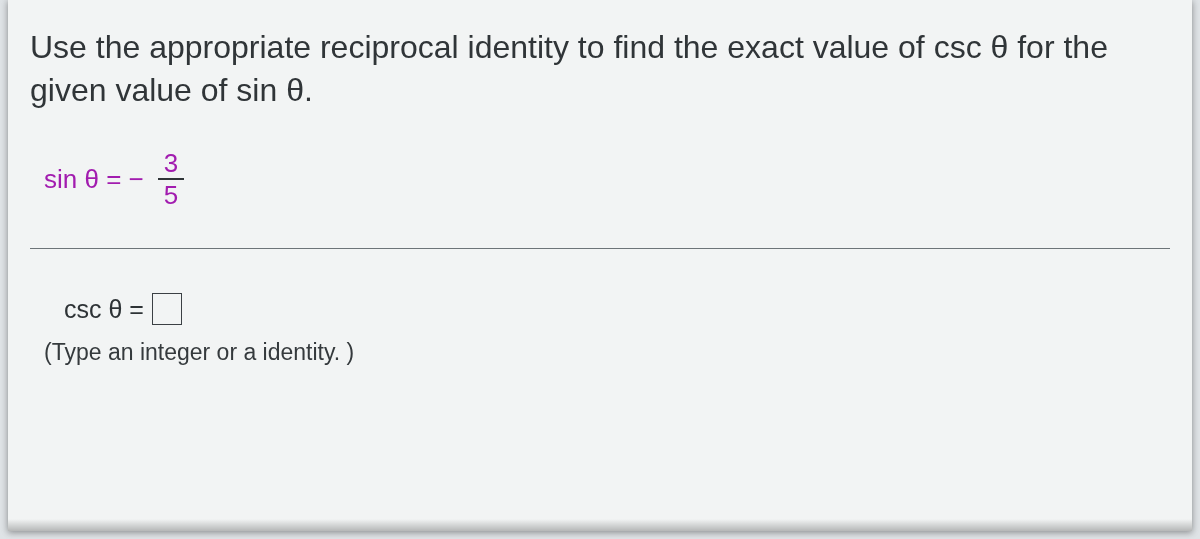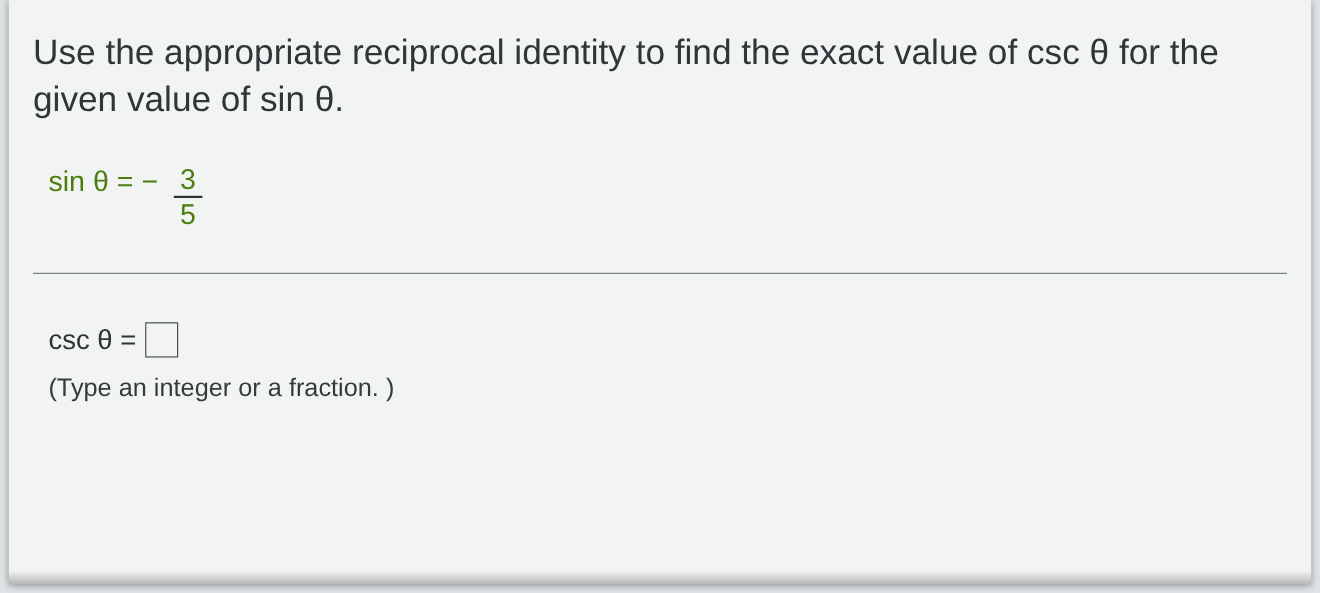--- a/index.html
+++ b/index.html
@@ -25,23 +25,23 @@
       color: #2a2f33;
     }
     .prompt {
       font-size: 32px;
       line-height: 1.35;
       color: #303538;
       margin-bottom: 38px;
     }
     .given {
       display: flex;
-      align-items: flex-start;
+      align-items: center;
       font-size: 26px;
-      color: #4d7c0f;
+      color: #a21caf;
       padding-left: 14px;
       margin-bottom: 40px;
     }
     .given .lhs {
       margin-right: 8px;
     }
     .frac {
       display: inline-flex;
       flex-direction: column;
       align-items: center;
@@ -68,20 +68,21 @@
     .answerline {
       display: flex;
       align-items: center;
       font-size: 25px;
       color: #2e3336;
       padding-left: 14px;
       margin-bottom: 14px;
     }
     .answerline .lhs {
       margin-right: 6px;
+      margin-left: 20px;
     }
     .ansbox {
       width: 28px;
       height: 30px;
       border: 1.5px solid #3b4044;
       background: transparent;
       font-size: 20px;
       text-align: center;
       padding: 0;
       margin-left: 2px;
@@ -114,16 +115,16 @@
     </span>
   </div>
 
   <hr class="hr">
 
   <div class="answerline">
     <span class="lhs">csc θ =</span>
     <input class="ansbox" type="text" value="" style="">
   </div>
 
-  <div class="hint">(Type an integer or a fraction. )</div>
+  <div class="hint">(Type an integer or a identity. )</div>
 
   <div class="bottom-shadow"></div>
 </div>
 
 </body></html>

